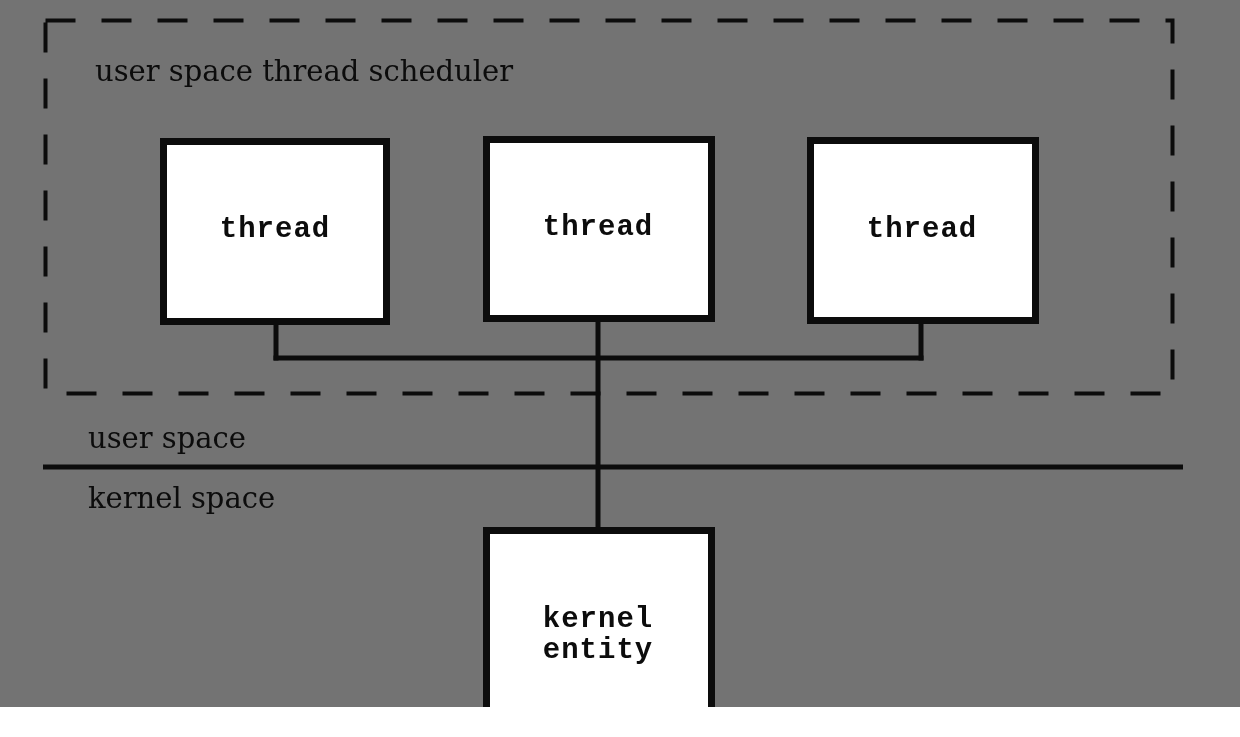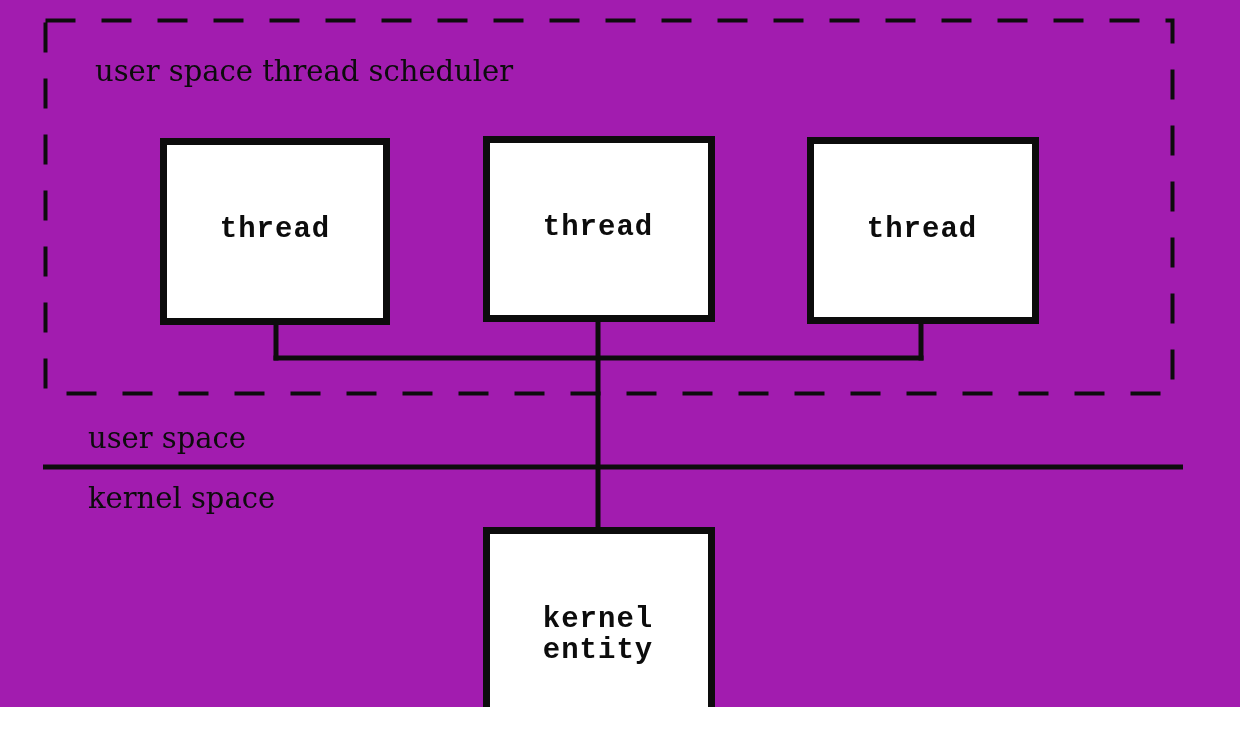--- a/index.html
+++ b/index.html
@@ -4,21 +4,21 @@
 <style>
   html, body {
     margin: 0;
     padding: 0;
     background: #ffffff;
   }
   .stage {
     position: relative;
     width: 1240px;
     height: 707px;
-    background: #a21caf;
+    background: #737373;
     overflow: hidden;
   }
   svg { display: block; }
   .serif-label {
     font-family: "DejaVu Serif", serif;
     font-size: 29px;
     fill: #0c0c0c;
   }
   .mono-label {
     font-family: "Liberation Mono", "DejaVu Sans Mono", monospace;

